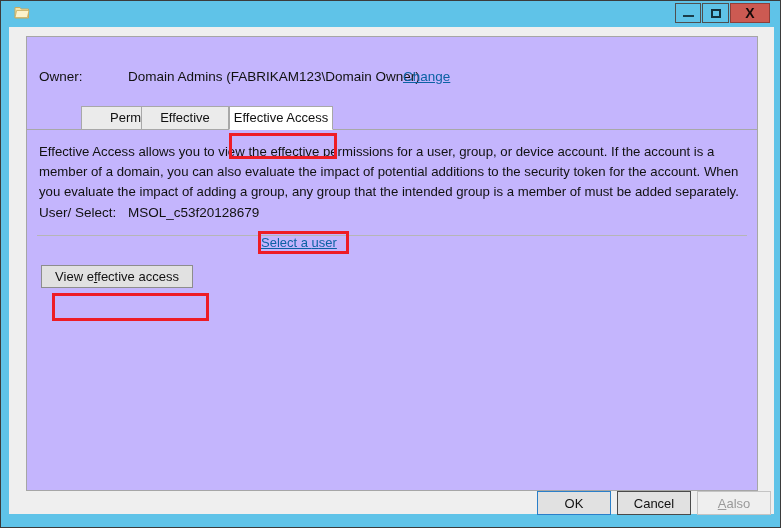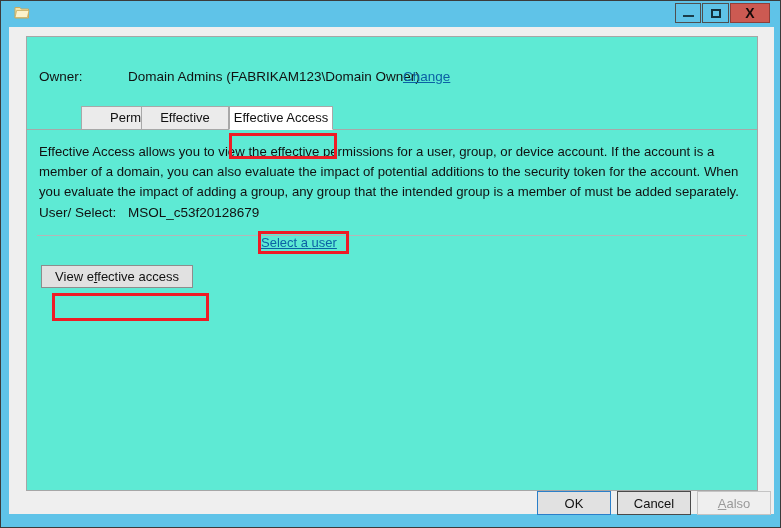--- a/index.html
+++ b/index.html
@@ -85,21 +85,21 @@
     background: #efefef;
     box-sizing: border-box;
   }
 
   
   #panel {
     position: absolute;
     left: 17px; top: 9px;
     width: 732px;
     height: 455px;
-    background: #5eead4;
+    background: #c4b5fd;
     border: 1px solid #a6a6a6;
     box-sizing: border-box;
   }
 
   
   #owner-row {
     position: absolute;
     left: 12px; top: 32px;
     height: 18px;
     white-space: nowrap;

